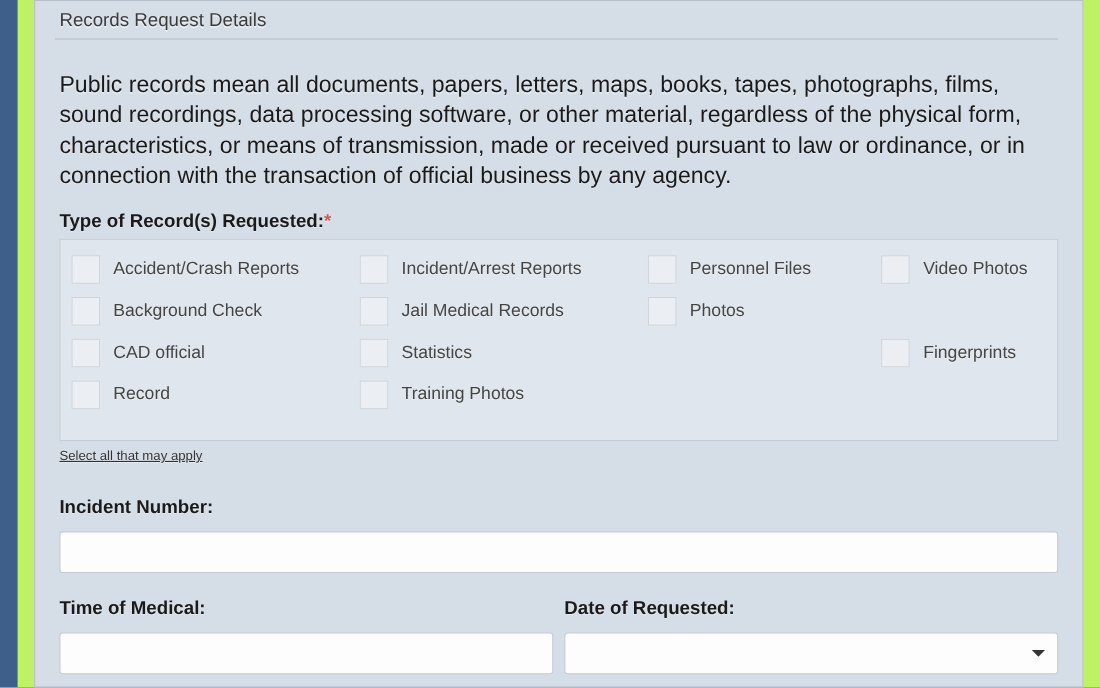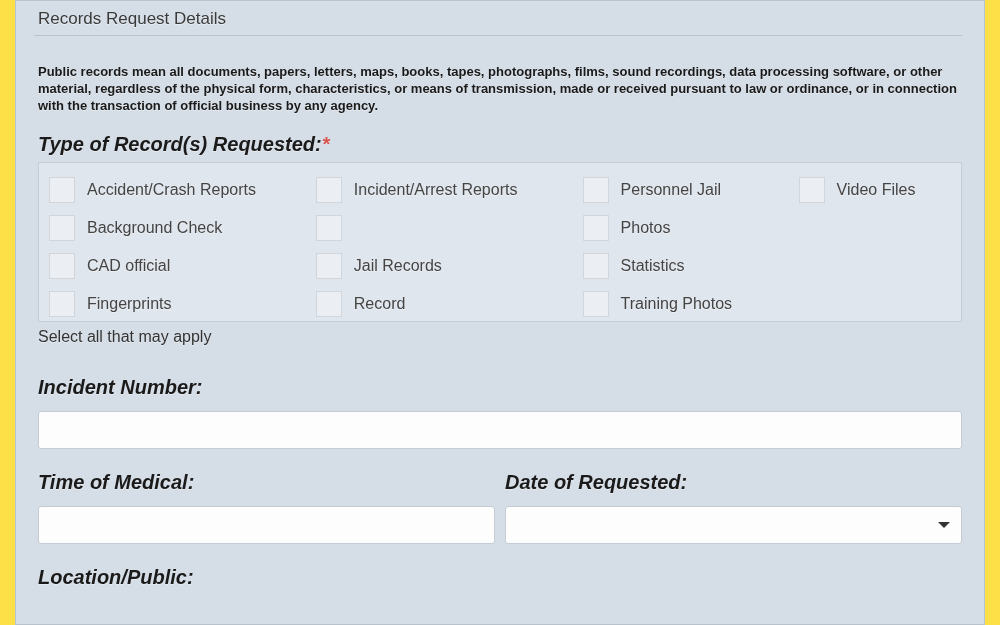--- a/index.html
+++ b/index.html
@@ -8,23 +8,24 @@
       padding: 0;
     }
     body {
       font-family: "Segoe UI", Arial, sans-serif;
       background: #3e5f8a;
       width: 1000px;
       height: 625px;
       overflow: hidden;
     }
     .outer-container {
-      background: #fde047;
+      background: #bef264;
       padding: 0 15px;
       height: 100%;
+      margin-left: 16px;
     }
     .form-panel {
       background: #d5dde6;
       border: 1px solid #b8c2cc;
       height: 100%;
       padding: 0;
       position: relative;
     }
     .section-header {
       padding: 8px 22px 6px 22px;
@@ -32,43 +33,42 @@
       color: #3a3a3a;
       text-shadow: 0 1px 0 rgba(255,255,255,0.5);
       border-bottom: 1px solid #b8c2cc;
       margin: 0 22px 0 18px;
       padding-left: 4px;
     }
     .form-content {
       padding: 28px 22px 0 22px;
     }
     .description {
-      font-weight: bold;
-      font-size: 13px;
+      font-weight: normal;
+      font-size: 21px;
       color: #1a1a1a;
       line-height: 1.3;
       margin-bottom: 18px;
       text-shadow: 0 1px 0 rgba(255,255,255,0.4);
     }
     .field-label {
       font-weight: bold;
-      font-size: 20px;
+      font-size: 17px;
       color: #1a1a1a;
       margin-bottom: 6px;
       text-shadow: 0 1px 0 rgba(255,255,255,0.4);
-      font-style: italic;
     }
     .required-star {
       color: #d9534f;
       font-weight: bold;
     }
     .checkbox-panel {
       background: #e0e6ed;
       border: 1px solid #c5ccd4;
-      padding: 14px 10px 4px 10px;
+      padding: 14px 10px 28px 10px;
       margin-bottom: 6px;
     }
     .checkbox-grid {
       display: grid;
       grid-template-columns: 1.05fr 1.05fr 0.85fr 0.6fr;
       row-gap: 12px;
     }
     .checkbox-item {
       display: flex;
       align-items: center;
@@ -81,24 +81,25 @@
       margin-right: 12px;
       flex-shrink: 0;
       cursor: pointer;
     }
     .checkbox-label {
       font-size: 16px;
       color: #444;
       text-shadow: 0 1px 0 rgba(255,255,255,0.4);
     }
     .helper-text {
-      font-size: 16px;
+      font-size: 12px;
       color: #333;
       margin-bottom: 30px;
       text-shadow: 0 1px 0 rgba(255,255,255,0.4);
+      text-decoration: underline;
     }
     .form-row {
       display: flex;
       gap: 10px;
       margin-bottom: 22px;
     }
     .form-field {
       flex: 1;
     }
     .text-input {
@@ -147,45 +148,42 @@
             <div class="checkbox-item">
               <div class="checkbox-box"></div>
               <span class="checkbox-label">Accident/Crash Reports</span>
             </div>
             <div class="checkbox-item">
               <div class="checkbox-box"></div>
               <span class="checkbox-label">Incident/Arrest Reports</span>
             </div>
             <div class="checkbox-item">
               <div class="checkbox-box"></div>
-              <span class="checkbox-label">Personnel Jail</span>
-            </div>
-            <div class="checkbox-item">
-              <div class="checkbox-box"></div>
-              <span class="checkbox-label">Video Files</span>
+              <span class="checkbox-label">Personnel Files</span>
+            </div>
+            <div class="checkbox-item">
+              <div class="checkbox-box"></div>
+              <span class="checkbox-label">Video Photos</span>
             </div>
             <div class="checkbox-item">
               <div class="checkbox-box"></div>
               <span class="checkbox-label">Background Check</span>
             </div>
             <div class="checkbox-item">
               <div class="checkbox-box"></div>
+              <span class="checkbox-label">Jail Medical Records</span>
             </div>
             <div class="checkbox-item">
               <div class="checkbox-box"></div>
               <span class="checkbox-label">Photos</span>
             </div>
             <div class="checkbox-item"></div>
             <div class="checkbox-item">
               <div class="checkbox-box"></div>
               <span class="checkbox-label">CAD official</span>
-            </div>
-            <div class="checkbox-item">
-              <div class="checkbox-box"></div>
-              <span class="checkbox-label">Jail Records</span>
             </div>
             <div class="checkbox-item">
               <div class="checkbox-box"></div>
               <span class="checkbox-label">Statistics</span>
             </div>
             <div class="checkbox-item"></div>
             <div class="checkbox-item">
               <div class="checkbox-box"></div>
               <span class="checkbox-label">Fingerprints</span>
             </div>

